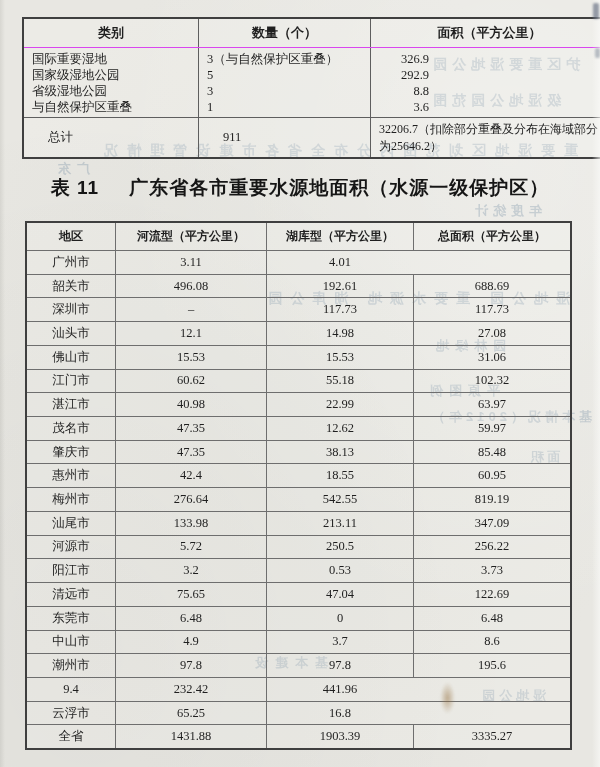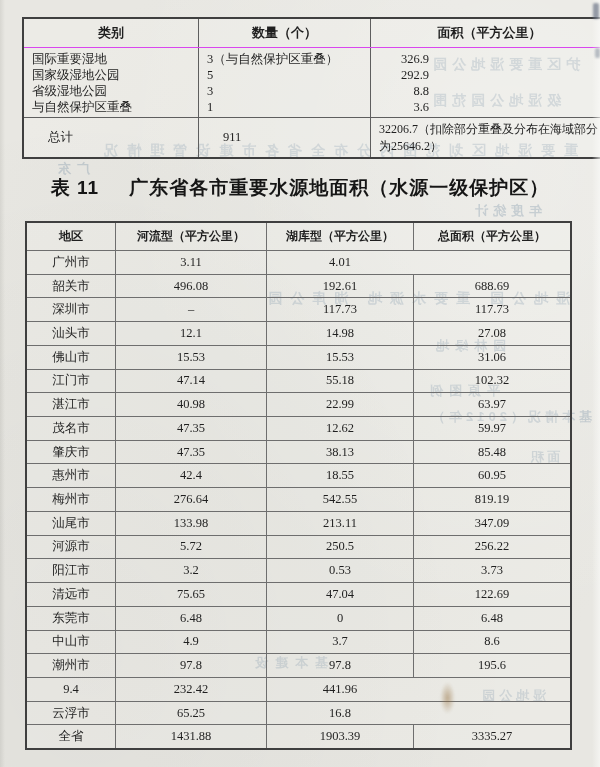--- a/index.html
+++ b/index.html
@@ -169,21 +169,21 @@
       <div class="c">27.08</div>
     </div>
   <div class="row">
       <div class="c">佛山市</div>
       <div class="c">15.53</div>
       <div class="c">15.53</div>
       <div class="c">31.06</div>
     </div>
   <div class="row">
       <div class="c">江门市</div>
-      <div class="c">47.14</div>
+      <div class="c">60.62</div>
       <div class="c">55.18</div>
       <div class="c">102.32</div>
     </div>
   <div class="row">
       <div class="c">湛江市</div>
       <div class="c">40.98</div>
       <div class="c">22.99</div>
       <div class="c">63.97</div>
     </div>
   <div class="row">

